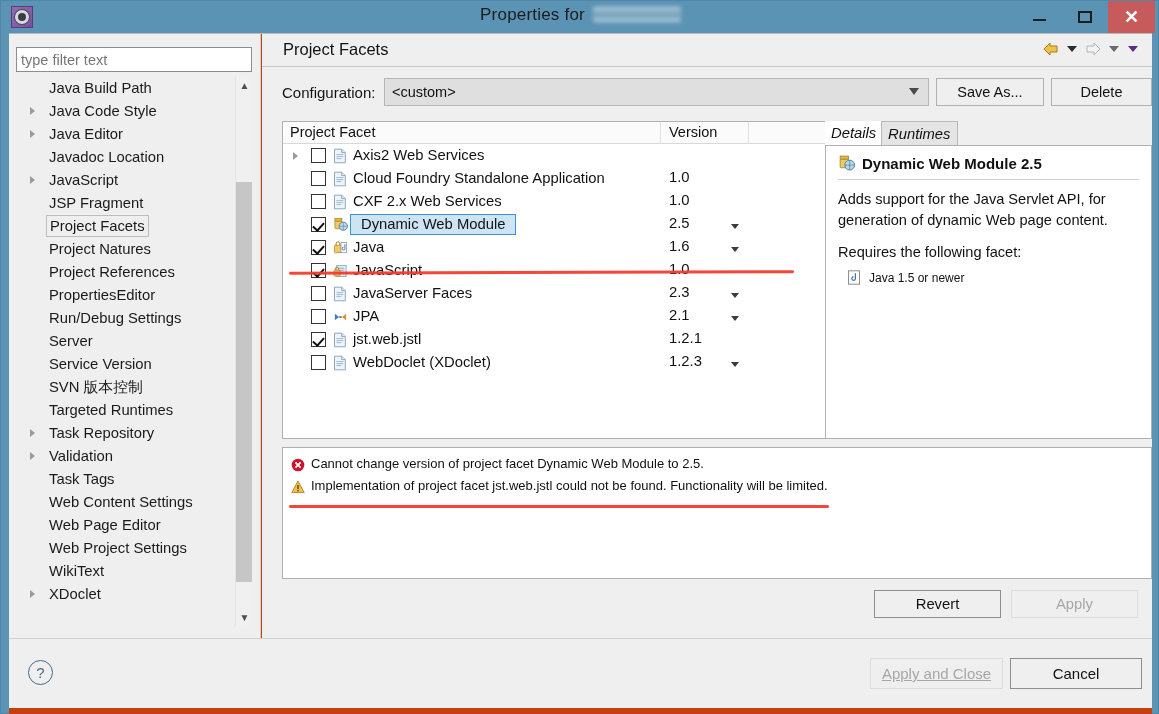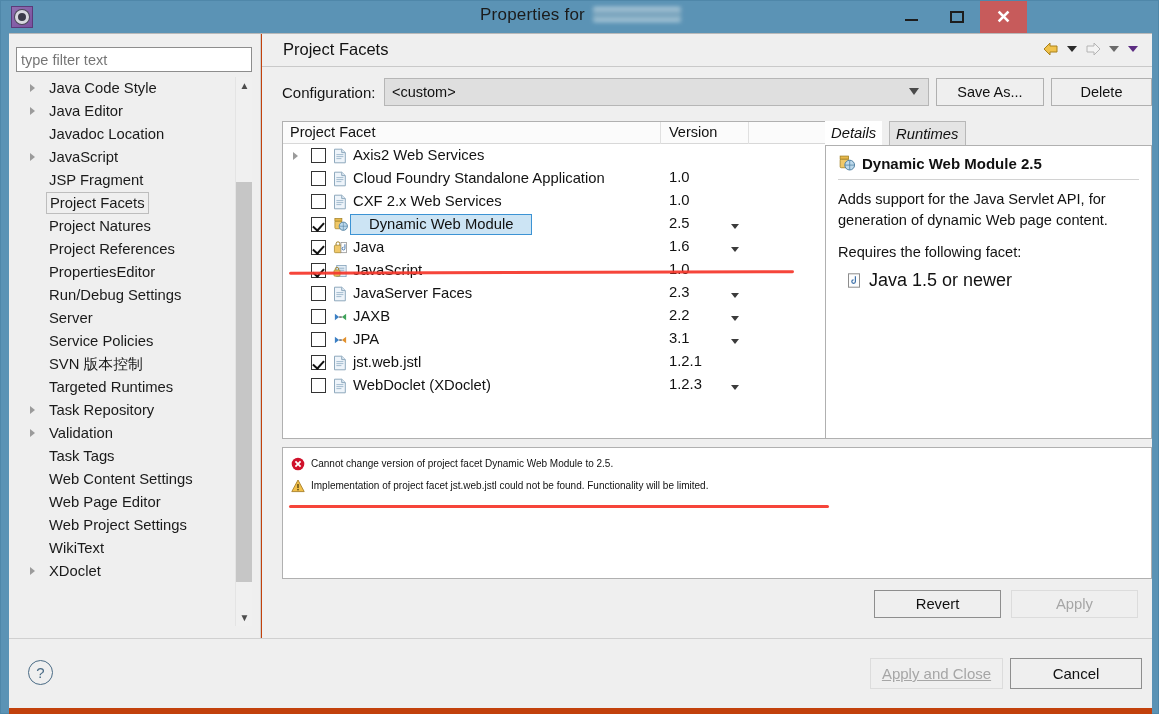--- a/index.html
+++ b/index.html
@@ -13,21 +13,21 @@
 
   
   #window {
     position: absolute; left: 0; top: 0;
     width: 1159px; height: 714px;
     background: #5b93b5;
     border: 1px solid #4f87a9;
   }
   #titlebar {
     position: absolute; left: 0; top: 0;
-    width: 1026px; height: 32px;
+    width: 1154px; height: 32px;
     background: #5b93b5;
   }
   #app-icon {
     position: absolute; left: 10px; top: 5px;
     width: 22px; height: 22px;
     background: linear-gradient(135deg,#8e6fb0,#7a4f9e);
     border: 1px solid #5c3a7a;
     display: flex; align-items: center; justify-content: center;
   }
   #app-icon .gear {
@@ -262,21 +262,21 @@
     width: 15px; height: 16px;
   }
   .fname {
     position: absolute; left: 70px; top: 2px;
     line-height: 19px;
     white-space: nowrap;
   }
   .facet-row.sel .fname {
     background: #cce4f4;
     border: 1px solid #3c93d4;
-    padding: 0 18px;
+    padding: 0 10px;
     left: 67px;
     top: 1px;
   }
   .fver {
     position: absolute; left: 386px; top: 2px;
     font-size: 14.8px;
   }
   .vcaret {
     position: absolute; left: 448px; top: 11px;
     width: 0; height: 0;
@@ -295,21 +295,21 @@
   }
   .dtab {
     position: absolute; top: 0; height: 24px;
     font-size: 14.8px; color: #111;
     display: flex; align-items: center; justify-content: center;
     padding: 0 6px;
     font-style: italic;
   }
   #dtab-details { left: 0; background: #ffffff; }
   #dtab-runtimes {
-    left: 64px;
+    left: 56px;
     background: #e4e4e4;
     border: 1px solid #b8b8b8;
     border-bottom: none;
   }
   #details-body {
     position: absolute; left: 0; top: 24px;
     width: 327px; height: 294px;
     background: #ffffff;
     border: 1px solid #b0b0b0;
     padding: 9px 12px;
@@ -326,36 +326,36 @@
     margin-top: 9px;
     font-size: 14.6px; color: #121212; line-height: 21px;
   }
   #details-req {
     margin-top: 13px;
     font-size: 14.6px; color: #121212;
   }
   #details-req-item {
     margin-top: 10px; margin-left: 9px;
     display: flex; align-items: center; gap: 8px;
-    font-size: 18px; color: #121212;
+    font-size: 12px; color: #121212;
   }
 
   
   #messages-box {
     position: absolute; left: 20px; top: 413px;
     width: 870px; height: 132px;
     background: #ffffff;
     border: 1px solid #b0b0b0;
     padding: 5px 6px;
   }
   .msg-line {
     position: relative;
     height: 22px; line-height: 22px;
     padding-left: 22px;
-    font-size: 10px; color: #111;
+    font-size: 13px; color: #111;
     white-space: nowrap;
   }
   .msg-icon {
     position: absolute; left: 2px; top: 4px;
     width: 14px; height: 14px;
   }
 
   
   #apply-row {
     position: absolute; left: 0; top: 556px;
@@ -439,32 +439,33 @@
         <div class="glyph">✕</div>
       </div>
   </div>
 
   <div id="dialog">
 
     <div id="left-panel">
       <input id="filter-input" type="text" placeholder="type filter text" style="">
       <div id="tree-wrap">
         <div id="tree">
+            <div class="tree-item"><span class="label-box">Java Build Path</span></div>
             <div class="tree-item"><span class="arrow"></span><span class="label-box">Java Code Style</span></div>
             <div class="tree-item"><span class="arrow"></span><span class="label-box">Java Editor</span></div>
             <div class="tree-item"><span class="label-box">Javadoc Location</span></div>
             <div class="tree-item"><span class="arrow"></span><span class="label-box">JavaScript</span></div>
             <div class="tree-item"><span class="label-box">JSP Fragment</span></div>
             <div class="tree-item selected"><span class="label-box">Project Facets</span></div>
             <div class="tree-item"><span class="label-box">Project Natures</span></div>
             <div class="tree-item"><span class="label-box">Project References</span></div>
             <div class="tree-item"><span class="label-box">PropertiesEditor</span></div>
             <div class="tree-item"><span class="label-box">Run/Debug Settings</span></div>
             <div class="tree-item"><span class="label-box">Server</span></div>
-            <div class="tree-item"><span class="label-box">Service Policies</span></div>
+            <div class="tree-item"><span class="label-box">Service Version</span></div>
             <div class="tree-item"><span class="label-box">SVN 版本控制</span></div>
             <div class="tree-item"><span class="label-box">Targeted Runtimes</span></div>
             <div class="tree-item"><span class="arrow"></span><span class="label-box">Task Repository</span></div>
             <div class="tree-item"><span class="arrow"></span><span class="label-box">Validation</span></div>
             <div class="tree-item"><span class="label-box">Task Tags</span></div>
             <div class="tree-item"><span class="label-box">Web Content Settings</span></div>
             <div class="tree-item"><span class="label-box">Web Page Editor</span></div>
             <div class="tree-item"><span class="label-box">Web Project Settings</span></div>
             <div class="tree-item"><span class="label-box">WikiText</span></div>
             <div class="tree-item"><span class="arrow"></span><span class="label-box">XDoclet</span></div>
@@ -585,36 +586,25 @@
                   <path d="M3.4 6.6h7M3.4 8.6h7M3.4 10.6h5" stroke="#9ab6ca" stroke-width=".9"></path>
                 </svg></span>
               <span class="fname">JavaServer Faces</span>
               <span class="fver">2.3</span>
               <span class="vcaret"></span>
             </div>
             <div class="facet-row">
               <span class="cb"></span>
               <span class="ficon"><svg width="15" height="16" viewBox="0 0 16 16">
                   <path d="M6.5 8 L2 4.6 v6.8 Z" fill="#3b7fc4"></path>
-                  <path d="M9.5 8 L14 4.6 v6.8 Z" fill="#3fa35a"></path>
-                  <rect x="6.6" y="7.3" width="2.8" height="1.5" fill="#5a5a5a"></rect>
-                </svg></span>
-              <span class="fname">JAXB</span>
-              <span class="fver">2.2</span>
-              <span class="vcaret"></span>
-            </div>
-            <div class="facet-row">
-              <span class="cb"></span>
-              <span class="ficon"><svg width="15" height="16" viewBox="0 0 16 16">
-                  <path d="M6.5 8 L2 4.6 v6.8 Z" fill="#3b7fc4"></path>
                   <path d="M9.5 8 L14 4.6 v6.8 Z" fill="#e2902c"></path>
                   <rect x="6.6" y="7.3" width="2.8" height="1.5" fill="#5a5a5a"></rect>
                 </svg></span>
               <span class="fname">JPA</span>
-              <span class="fver">3.1</span>
+              <span class="fver">2.1</span>
               <span class="vcaret"></span>
             </div>
             <div class="facet-row">
               <span class="cb checked"></span>
               <span class="ficon"><svg width="14" height="16" viewBox="0 0 14 16">
                   <path d="M1.5 1.2h7.2l3.6 3.4v10.2H1.5Z" fill="#eef4fa" stroke="#8fa9bd" stroke-width="1"></path>
                   <path d="M8.7 1.2v3.4h3.6" fill="#dbe7f1" stroke="#8fa9bd" stroke-width="1"></path>
                   <path d="M3.4 6.6h7M3.4 8.6h7M3.4 10.6h5" stroke="#9ab6ca" stroke-width=".9"></path>
                 </svg></span>
               <span class="fname">jst.web.jstl</span>

